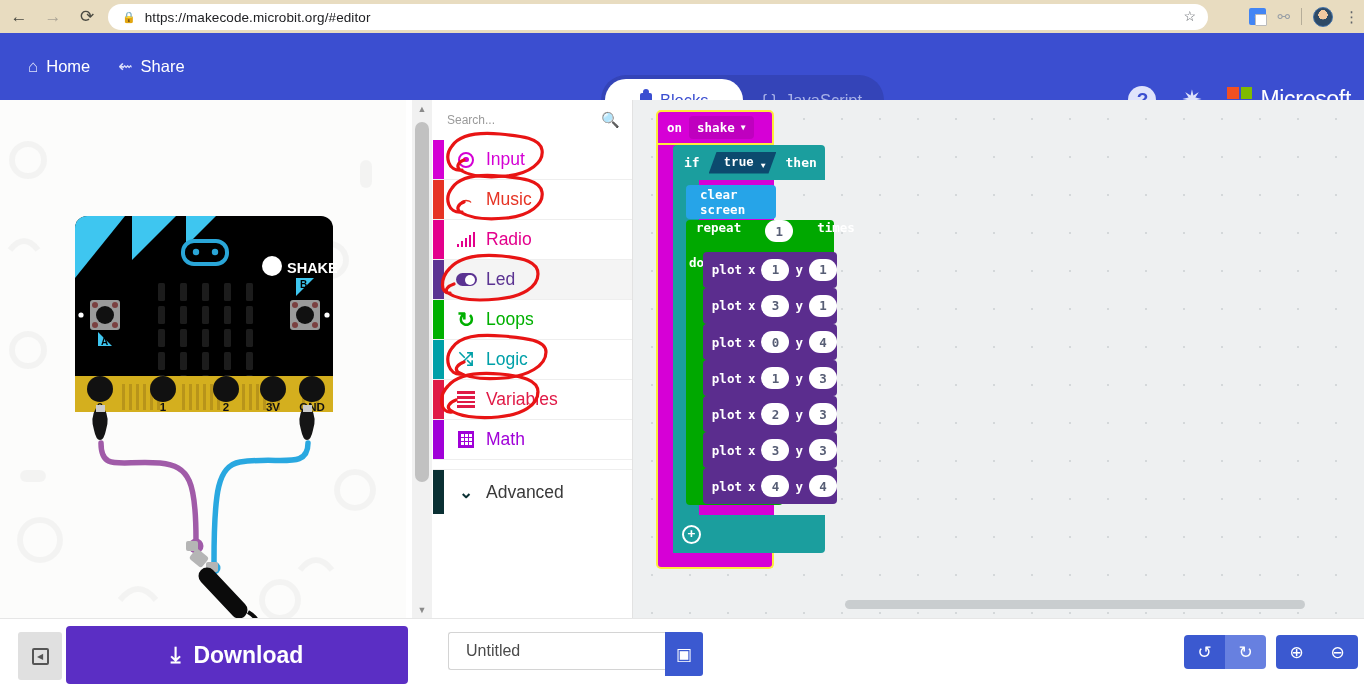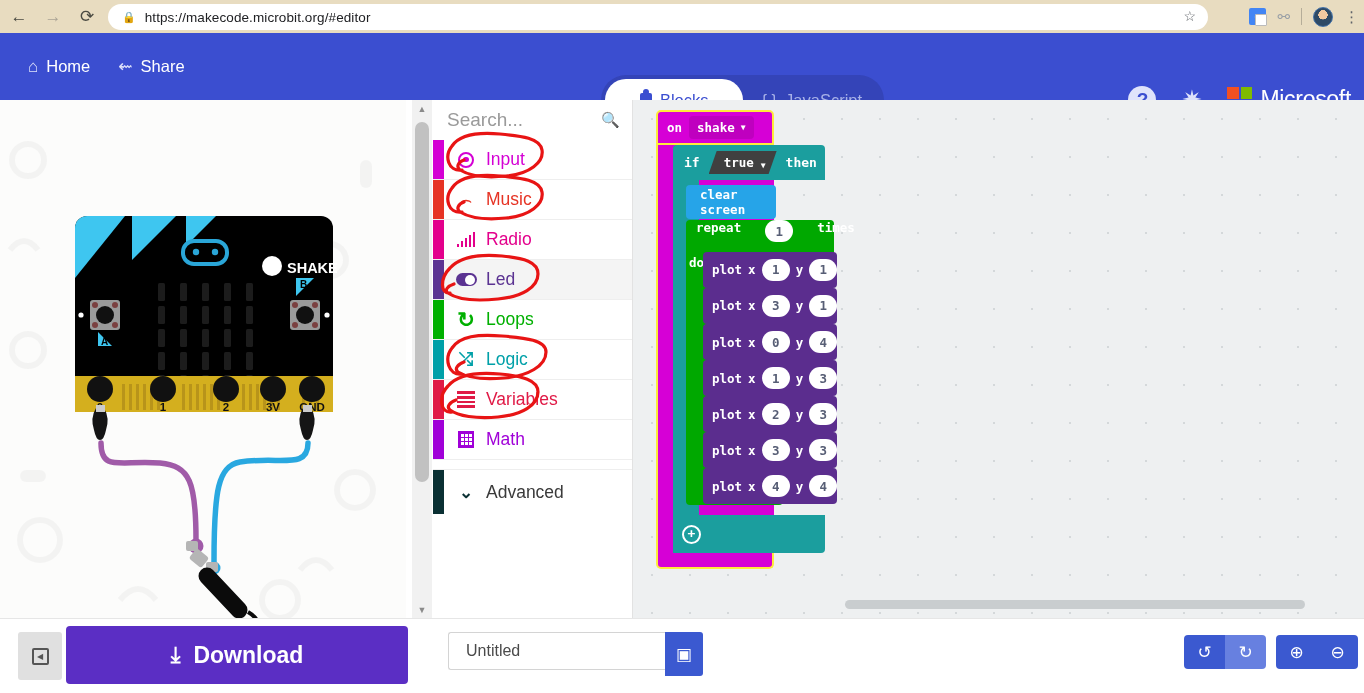--- a/index.html
+++ b/index.html
@@ -76,21 +76,21 @@
   .sb-arrow{ position:absolute; left:0; width:20px; height:17px; color:#8a8a8a;
     font-size:9px; display:flex; align-items:center; justify-content:center; }
   .sb-thumb{ position:absolute; left:3px; top:22px; width:14px; height:360px;
     background:#c1c1c1; border-radius:7px; }
 
   
   .toolbox{ position:absolute; left:433px; top:100px; width:200px; height:518px;
     background:#fff; border-right:1px solid #e2e2e2; }
   .search-row{ height:40px; display:flex; align-items:center; padding:0 12px 0 14px;
     justify-content:space-between; }
-  .search-ph{ font-size:19px; color:#9a9a9a; }
+  .search-ph{ font-size:12px; color:#9a9a9a; }
   .search-mag{ font-size:15px; color:#5a5a5a; }
   .cat{ position:relative; height:40px; display:flex; align-items:center;
     border-bottom:1px solid #eeeeee; cursor:pointer; }
   .cat-strip{ position:absolute; left:0; top:0; width:11px; height:100%; }
   .cat-ico{ margin-left:22px; width:22px; font-size:17px; display:flex;
     align-items:center; justify-content:center; }
   .cat-label{ margin-left:9px; font-size:17.5px; }
   .cat.selected{ background:#f4f4f4; }
   .cat.adv{ height:44px; border-bottom:none; }
   .tb-gap{ height:10px; border-bottom:1px solid #eeeeee; background:#fff; }
@@ -136,23 +136,23 @@
   .drop-arrow{ font-size:8px; }
 
   .b-if{ position:absolute; left:40px; top:45px; width:152px; height:35px;
     background:#1b9e9e; border-radius:4px 4px 0 0; display:flex; align-items:center;
     padding-left:11px; font-size:13px; gap:9px; z-index:3; }
   .b-if-body{ position:absolute; left:40px; top:78px; width:26px; height:375px;
     background:#1b9e9e; z-index:3; }
   .b-if-foot{ position:absolute; left:40px; top:415px; width:152px; height:38px;
     background:#1b9e9e; border-radius:0 0 4px 4px; display:flex; align-items:center;
     padding-left:9px; z-index:3; }
-  .bool-hex{ background:#404040; padding:4px 11px; display:flex; align-items:flex-end;
+  .bool-hex{ background:#0c4a6e; padding:4px 11px; display:flex; align-items:flex-end;
     gap:7px; font-size:12.5px;
-    clip-path:polygon(8px 0,100% 0,calc(100% - 8px) 100%,0 100%); padding-left:15px; }
+    clip-path:polygon(8px 0,100% 0,calc(100% - 8px) 100%,0 100%); padding-left:15px;font-family:Liberation Mono, monospace; }
   .plus-ico{ width:19px;height:19px;border:2px solid #fff;border-radius:50%;
     display:flex;align-items:center;justify-content:center;font-size:13px; line-height:0; }
 
   .b-clear{ position:absolute; left:53px; top:85px; width:90px; height:34px;
     background:#26a4e8; border-radius:4px; display:flex; align-items:center;
     padding-left:14px; font-size:12.5px; z-index:4; }
   .b-repeat{ position:absolute; left:53px; top:120px; width:148px; height:34px;
     background:#00a800; border-radius:4px 4px 0 0; display:flex; align-items:flex-start;
     padding-left:10px; font-size:12.5px; gap:24px; z-index:4; }
   .b-repeat-body{ position:absolute; left:53px; top:153px; width:97px; height:252px;
@@ -160,21 +160,21 @@
   .b-do{ position:absolute; left:56px; top:155px; font-size:12.5px; color:#fff;
     font-family:"DejaVu Sans Mono", monospace; font-weight:bold; z-index:5; }
   .num-oval{ background:#fff; color:#575e75; border-radius:11px; min-width:28px;
     height:22px; display:flex; align-items:center; justify-content:center;
     font-size:12.5px; padding:0 6px; }
 
   .plot-stack{ position:absolute; left:70px; top:152px; z-index:5; }
   .b-plot{ width:134px; height:35.7px; background:#5b2d8e; border-radius:4px;
     display:flex; align-items:center; padding-left:9px; font-size:12.5px; gap:6px;
     margin-bottom:.4px; color:#fff; font-family:"DejaVu Sans Mono", monospace;
-    font-weight:bold; }
+    font-weight:bold;justify-content:flex-end; }
 
   
   .annot{ position:absolute; pointer-events:none; z-index:30; }
 
   
   .bottom{ position:absolute; left:0; top:618px; width:1364px; height:75px;
     background:#fff; border-top:1px solid #e6e6e6; }
   .collapse-btn{ position:absolute; left:18px; top:13px; width:44px; height:48px;
     background:#e0e0e0; border-radius:3px; display:flex; align-items:center;
     justify-content:center; }

